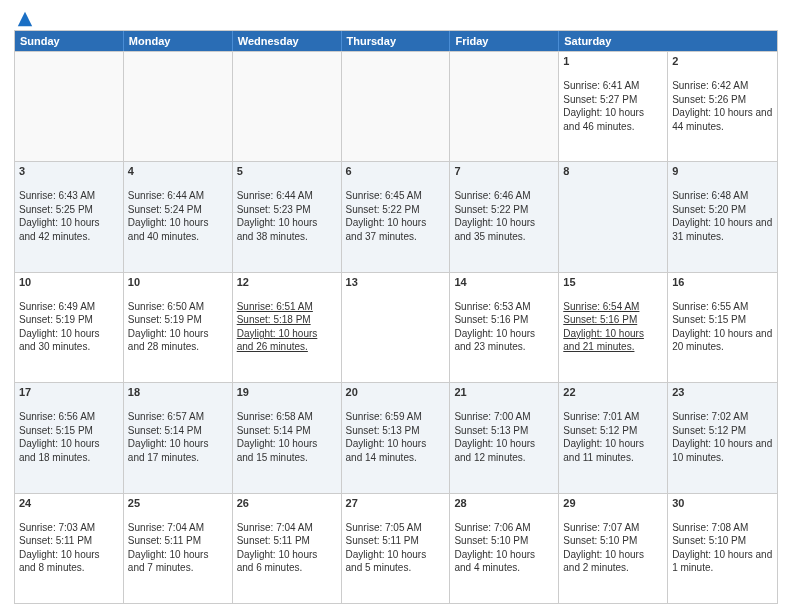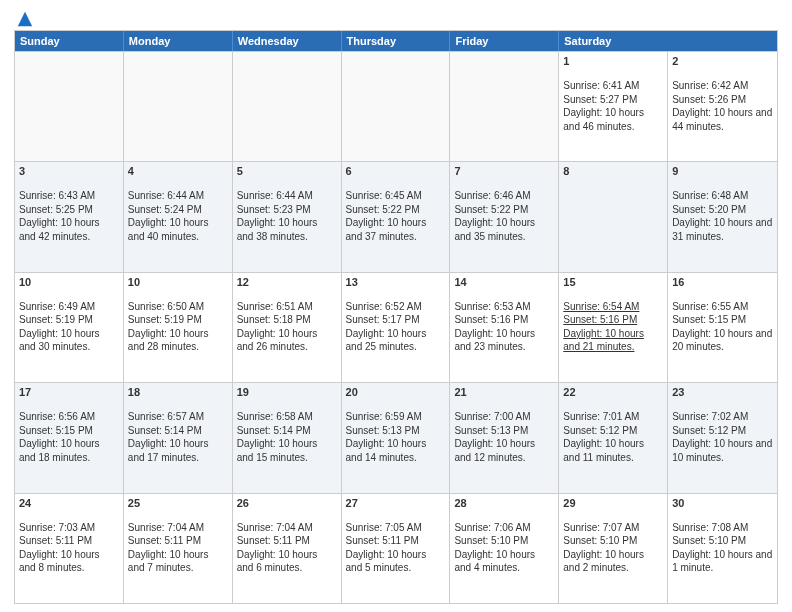--- a/index.html
+++ b/index.html
@@ -217,29 +217,26 @@
 Daylight: 10 hours and 30 minutes.</div>
           </div>
           <div class="cal-cell">
             <span class="day-num">10</span>
             <div class="day-info" style="white-space: pre-line;">Sunrise: 6:50 AM
 Sunset: 5:19 PM
 Daylight: 10 hours and 28 minutes.</div>
           </div>
           <div class="cal-cell">
             <span class="day-num">12</span>
-            <div class="day-info" style="white-space: pre-line;">Sunrise: 6:51 AM
+            <div class="day-info" style="white-space: pre-line; text-decoration: underline;">Sunrise: 6:51 AM
 Sunset: 5:18 PM
 Daylight: 10 hours and 26 minutes.</div>
           </div>
           <div class="cal-cell">
             <span class="day-num">13</span>
-            <div class="day-info" style="white-space: pre-line;">Sunrise: 6:52 AM
-Sunset: 5:17 PM
-Daylight: 10 hours and 25 minutes.</div>
           </div>
           <div class="cal-cell">
             <span class="day-num">14</span>
             <div class="day-info" style="white-space: pre-line;">Sunrise: 6:53 AM
 Sunset: 5:16 PM
 Daylight: 10 hours and 23 minutes.</div>
           </div>
           <div class="cal-cell">
             <span class="day-num">15</span>
             <div class="day-info" style="white-space: pre-line; text-decoration: underline;">Sunrise: 6:54 AM

